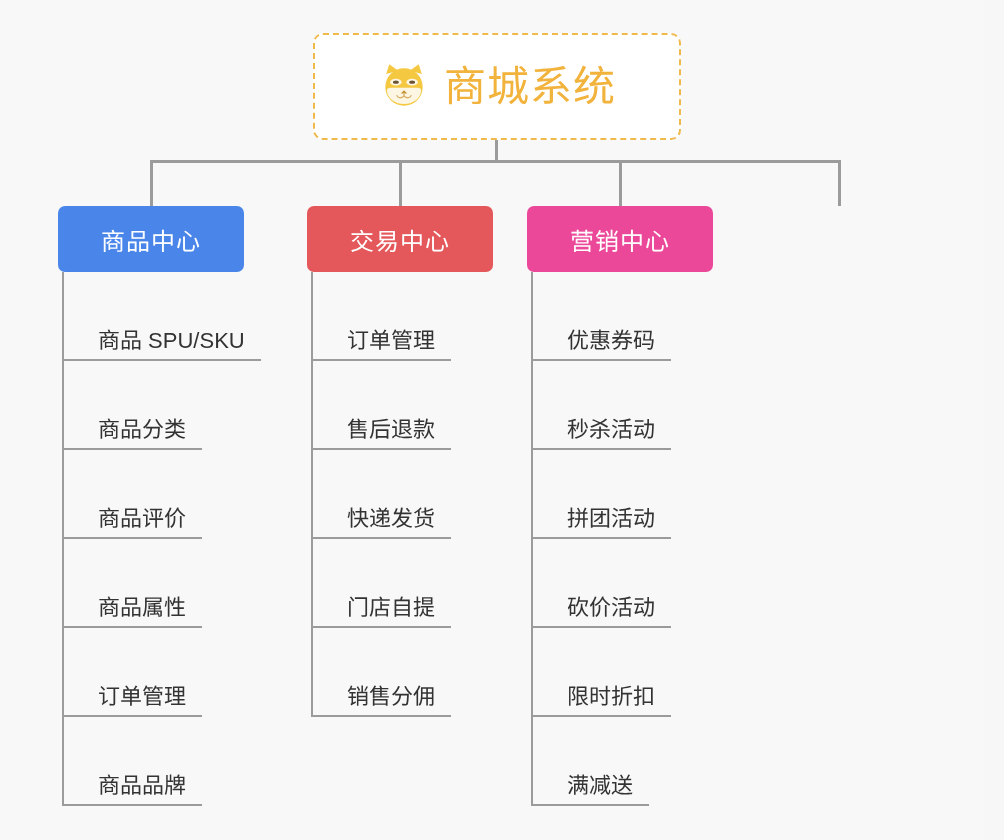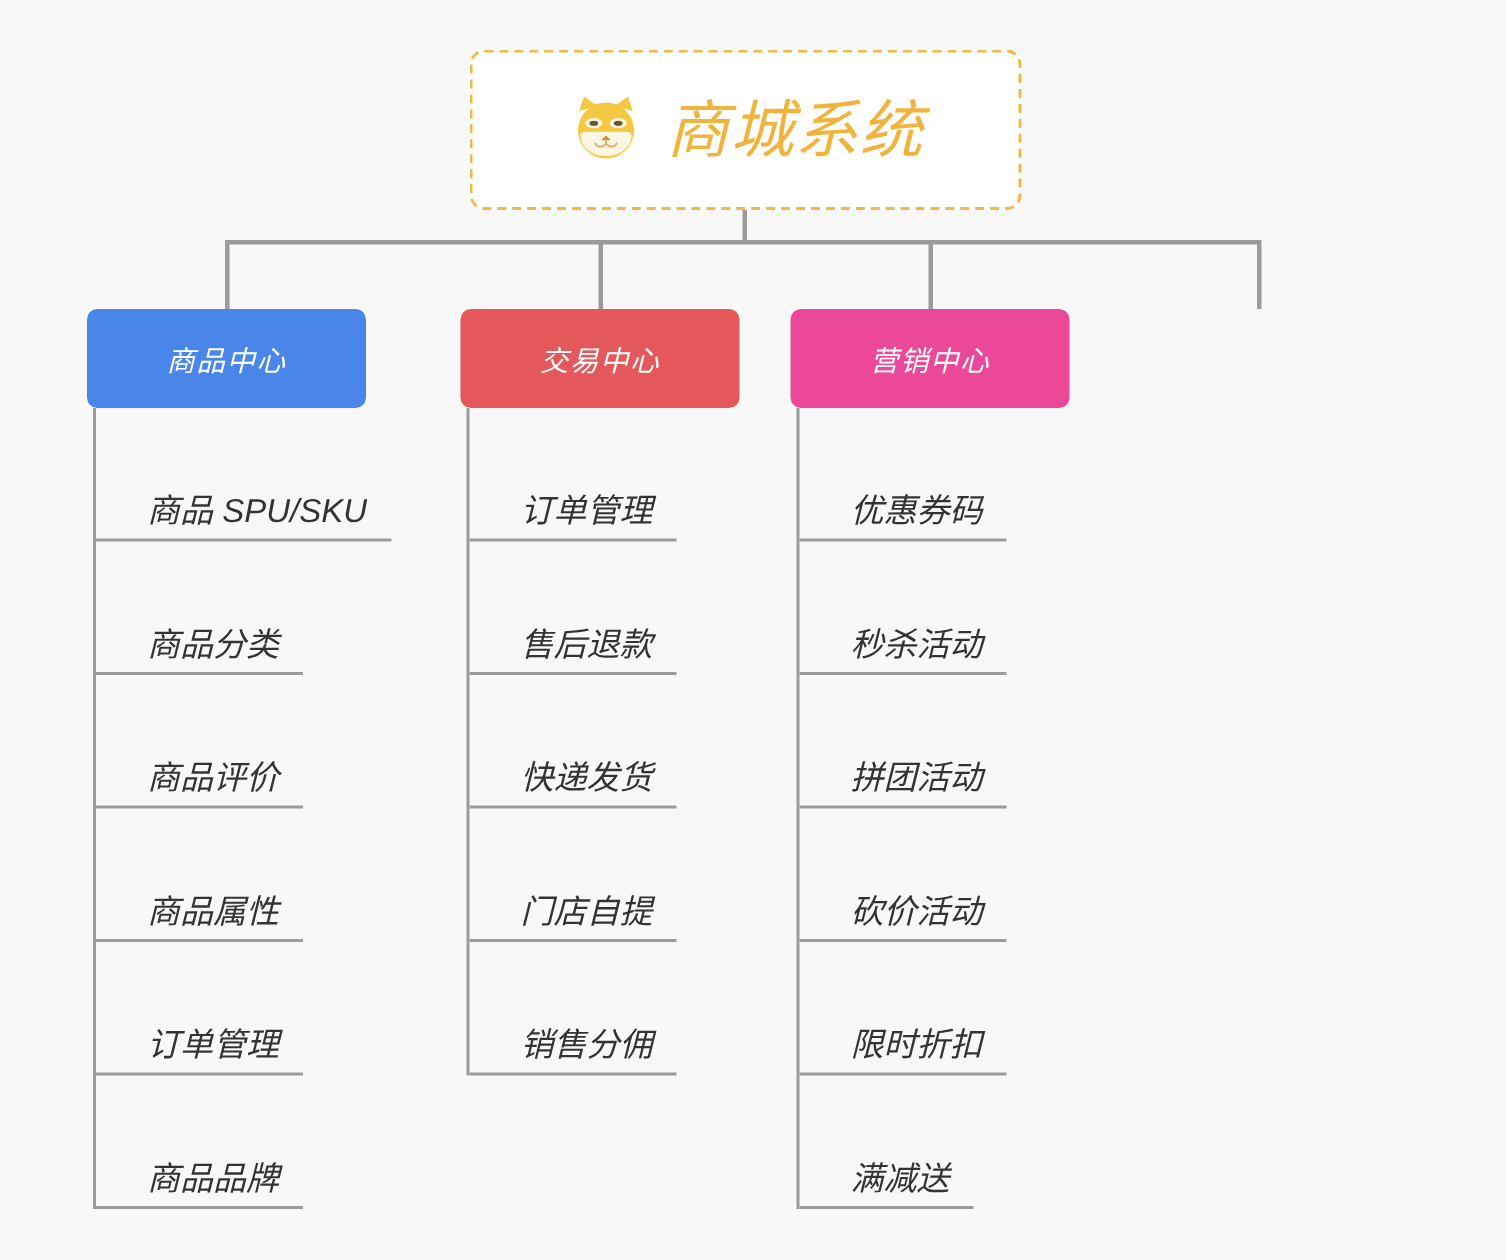--- a/index.html
+++ b/index.html
@@ -14,21 +14,20 @@
     overflow: hidden;
     font-family: "Liberation Sans", "DejaVu Sans", sans-serif;
     -webkit-font-smoothing: antialiased;
   }
 
   #mindmap {
     position: relative;
     width: 984px;
     height: 840px;
     background: #f8f8f8;
-    font-style: italic;
   }
 
   
   .root-node {
     position: absolute;
     left: 313px;
     top: 33px;
     width: 368px;
     height: 107px;
     box-sizing: border-box;
@@ -87,21 +86,21 @@
   }
   .col-header {
     width: 186px;
     height: 66px;
     box-sizing: border-box;
     border-radius: 7px;
     display: flex;
     align-items: center;
     justify-content: center;
     color: #ffffff;
-    font-size: 19px;
+    font-size: 24px;
     letter-spacing: 1px;
     white-space: nowrap;
   }
 
   
   .col-body {
     position: relative;
     margin-left: 4px;
     border-left: 2px solid #9b9b9b;
     padding-top: 0;

